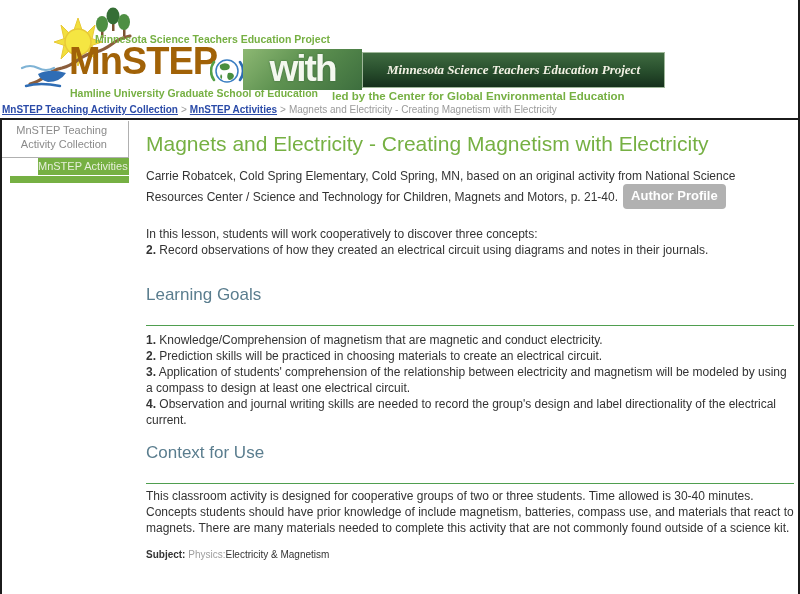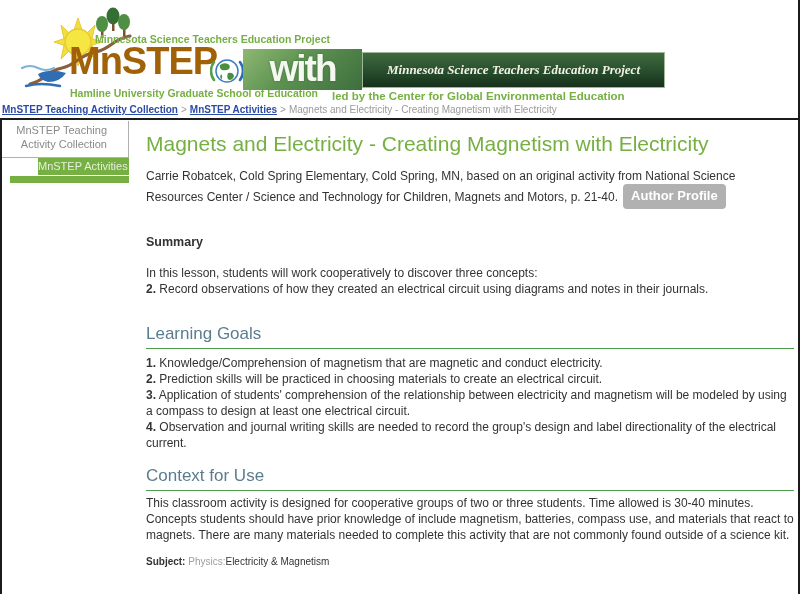--- a/index.html
+++ b/index.html
@@ -82,21 +82,21 @@
   .author-badge {
     display: inline-block; background: #b1b1b1; color: #fff; font-size: 13px; font-weight: bold;
     padding: 2px 8px 3px; border-radius: 4px; margin-left: 5px; position: relative; top: -1px;
     cursor: pointer; white-space: nowrap;
   }
   .summary-h { margin-top: 25px; font-size: 12.5px; font-weight: bold; color: #333; }
   .para, .numlines { margin-top: 16px; font-size: 12px; line-height: 1.34; }
   .numlines .ln b { font-weight: bold; }
   .sec-h {
     margin-top: 27px; margin-bottom: 6px; font-size: 17px; font-weight: 400; color: #5a7d8e;
-    border-bottom: 1px solid #4f9e4f; padding-bottom: 4px;
+    border-bottom: 1px solid #4f9e4f; padding-bottom: 20px;
   }
   .sec-h.tight { margin-top: 15px; margin-bottom: 4px; }
   .goals, .ctx { margin-top: 0; }
   .meta { margin-top: 13px; font-size: 10px; line-height: 1.2; }
   .meta .lbl { font-weight: bold; color: #333; }
   .meta .cat { color: #9e9e9e; }
   .meta .val { color: #333; }
 </style>
 </head>
 <body>
@@ -174,21 +174,20 @@
   <div class="side-active">MnSTEP Activities</div>
   <div class="side-bar-under"></div>
 </div>
 
 <div class="main">
 
   <h1 class="page-title">Magnets and Electricity - Creating Magnetism with Electricity</h1>
 
   <div class="byline"><span>Carrie Robatcek, Cold Spring Elementary, Cold Spring, MN, based on an original activity from National Science Resources Center / Science and Technology for Children, Magnets and Motors, p. 21-40.</span><span class="author-badge">Author Profile</span></div>
 
-  <div class="summary-h">Summary</div>
 
   <div class="numlines">
     <div class="ln"><span>In this lesson, students will work cooperatively to discover three concepts:</span></div>
     <div class="ln"><b>2.</b><span> Record observations of how they created an electrical circuit using diagrams and notes in their journals.</span></div>
   </div>
 
   <div class="sec-h">Learning Goals</div>
 
   <div class="numlines goals" style="margin-top:0;">
     <div class="ln"><b>1.</b><span> Knowledge/Comprehension of magnetism that are magnetic and conduct electricity.</span></div>

